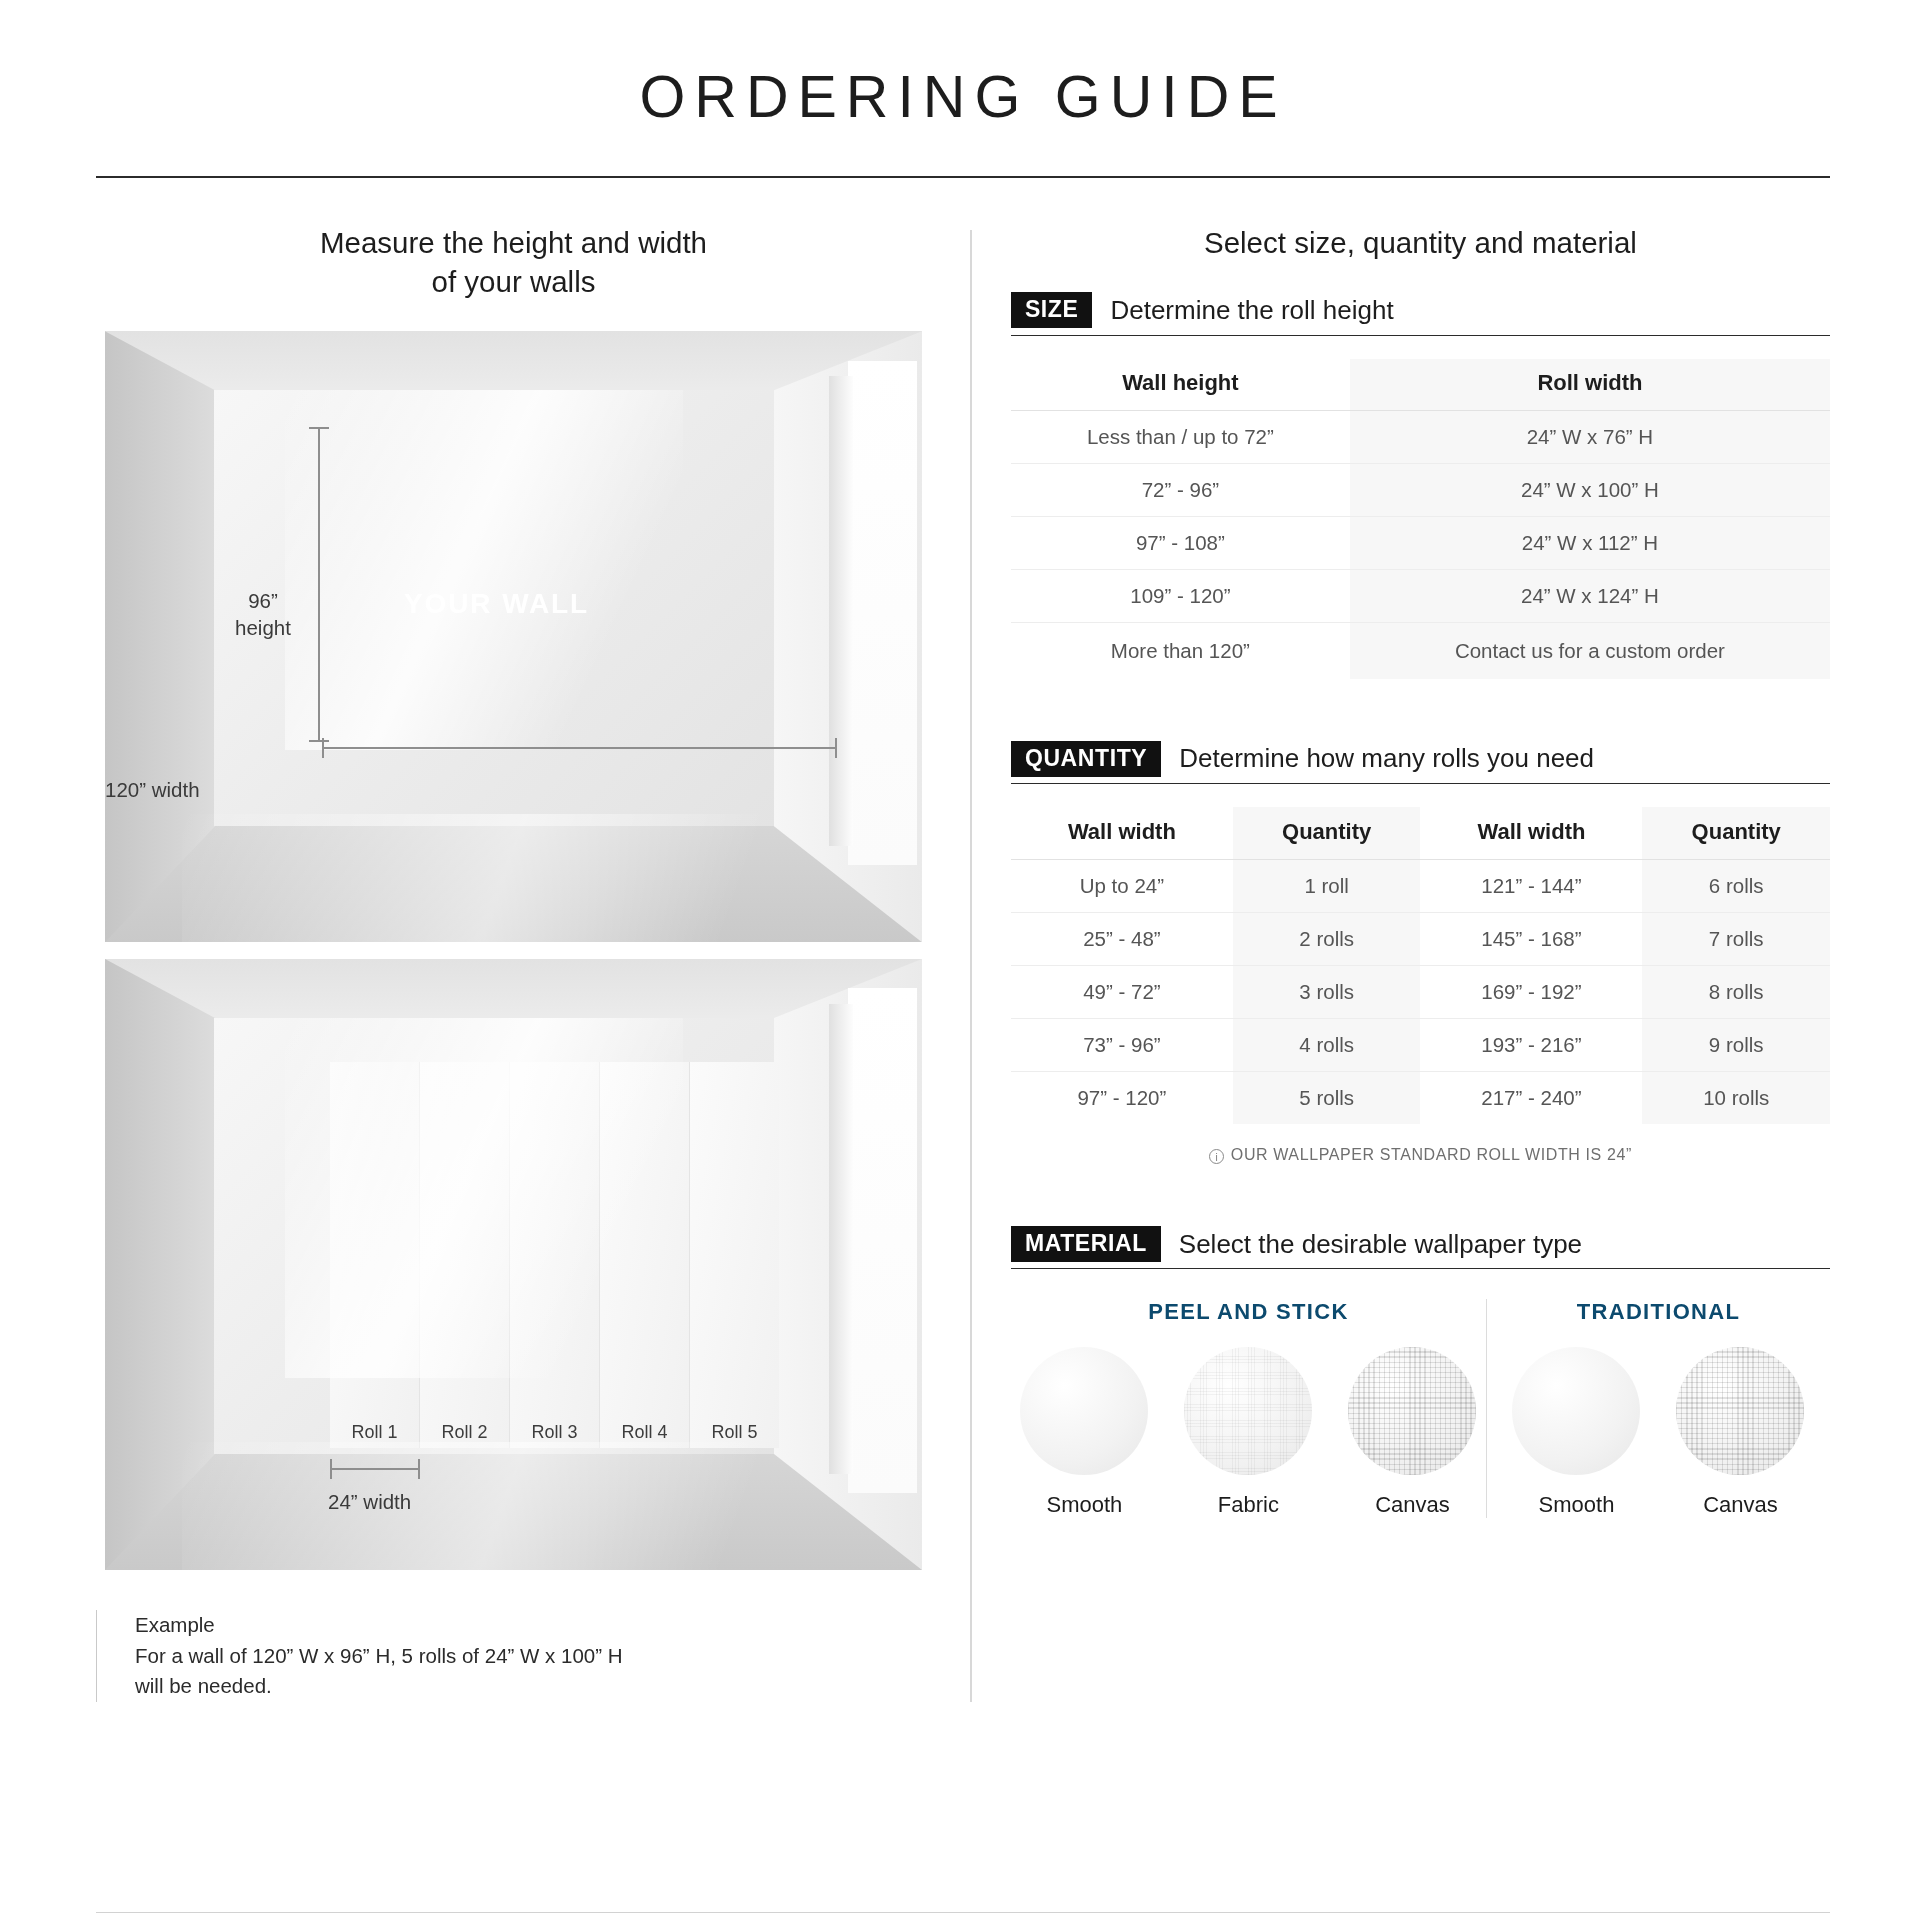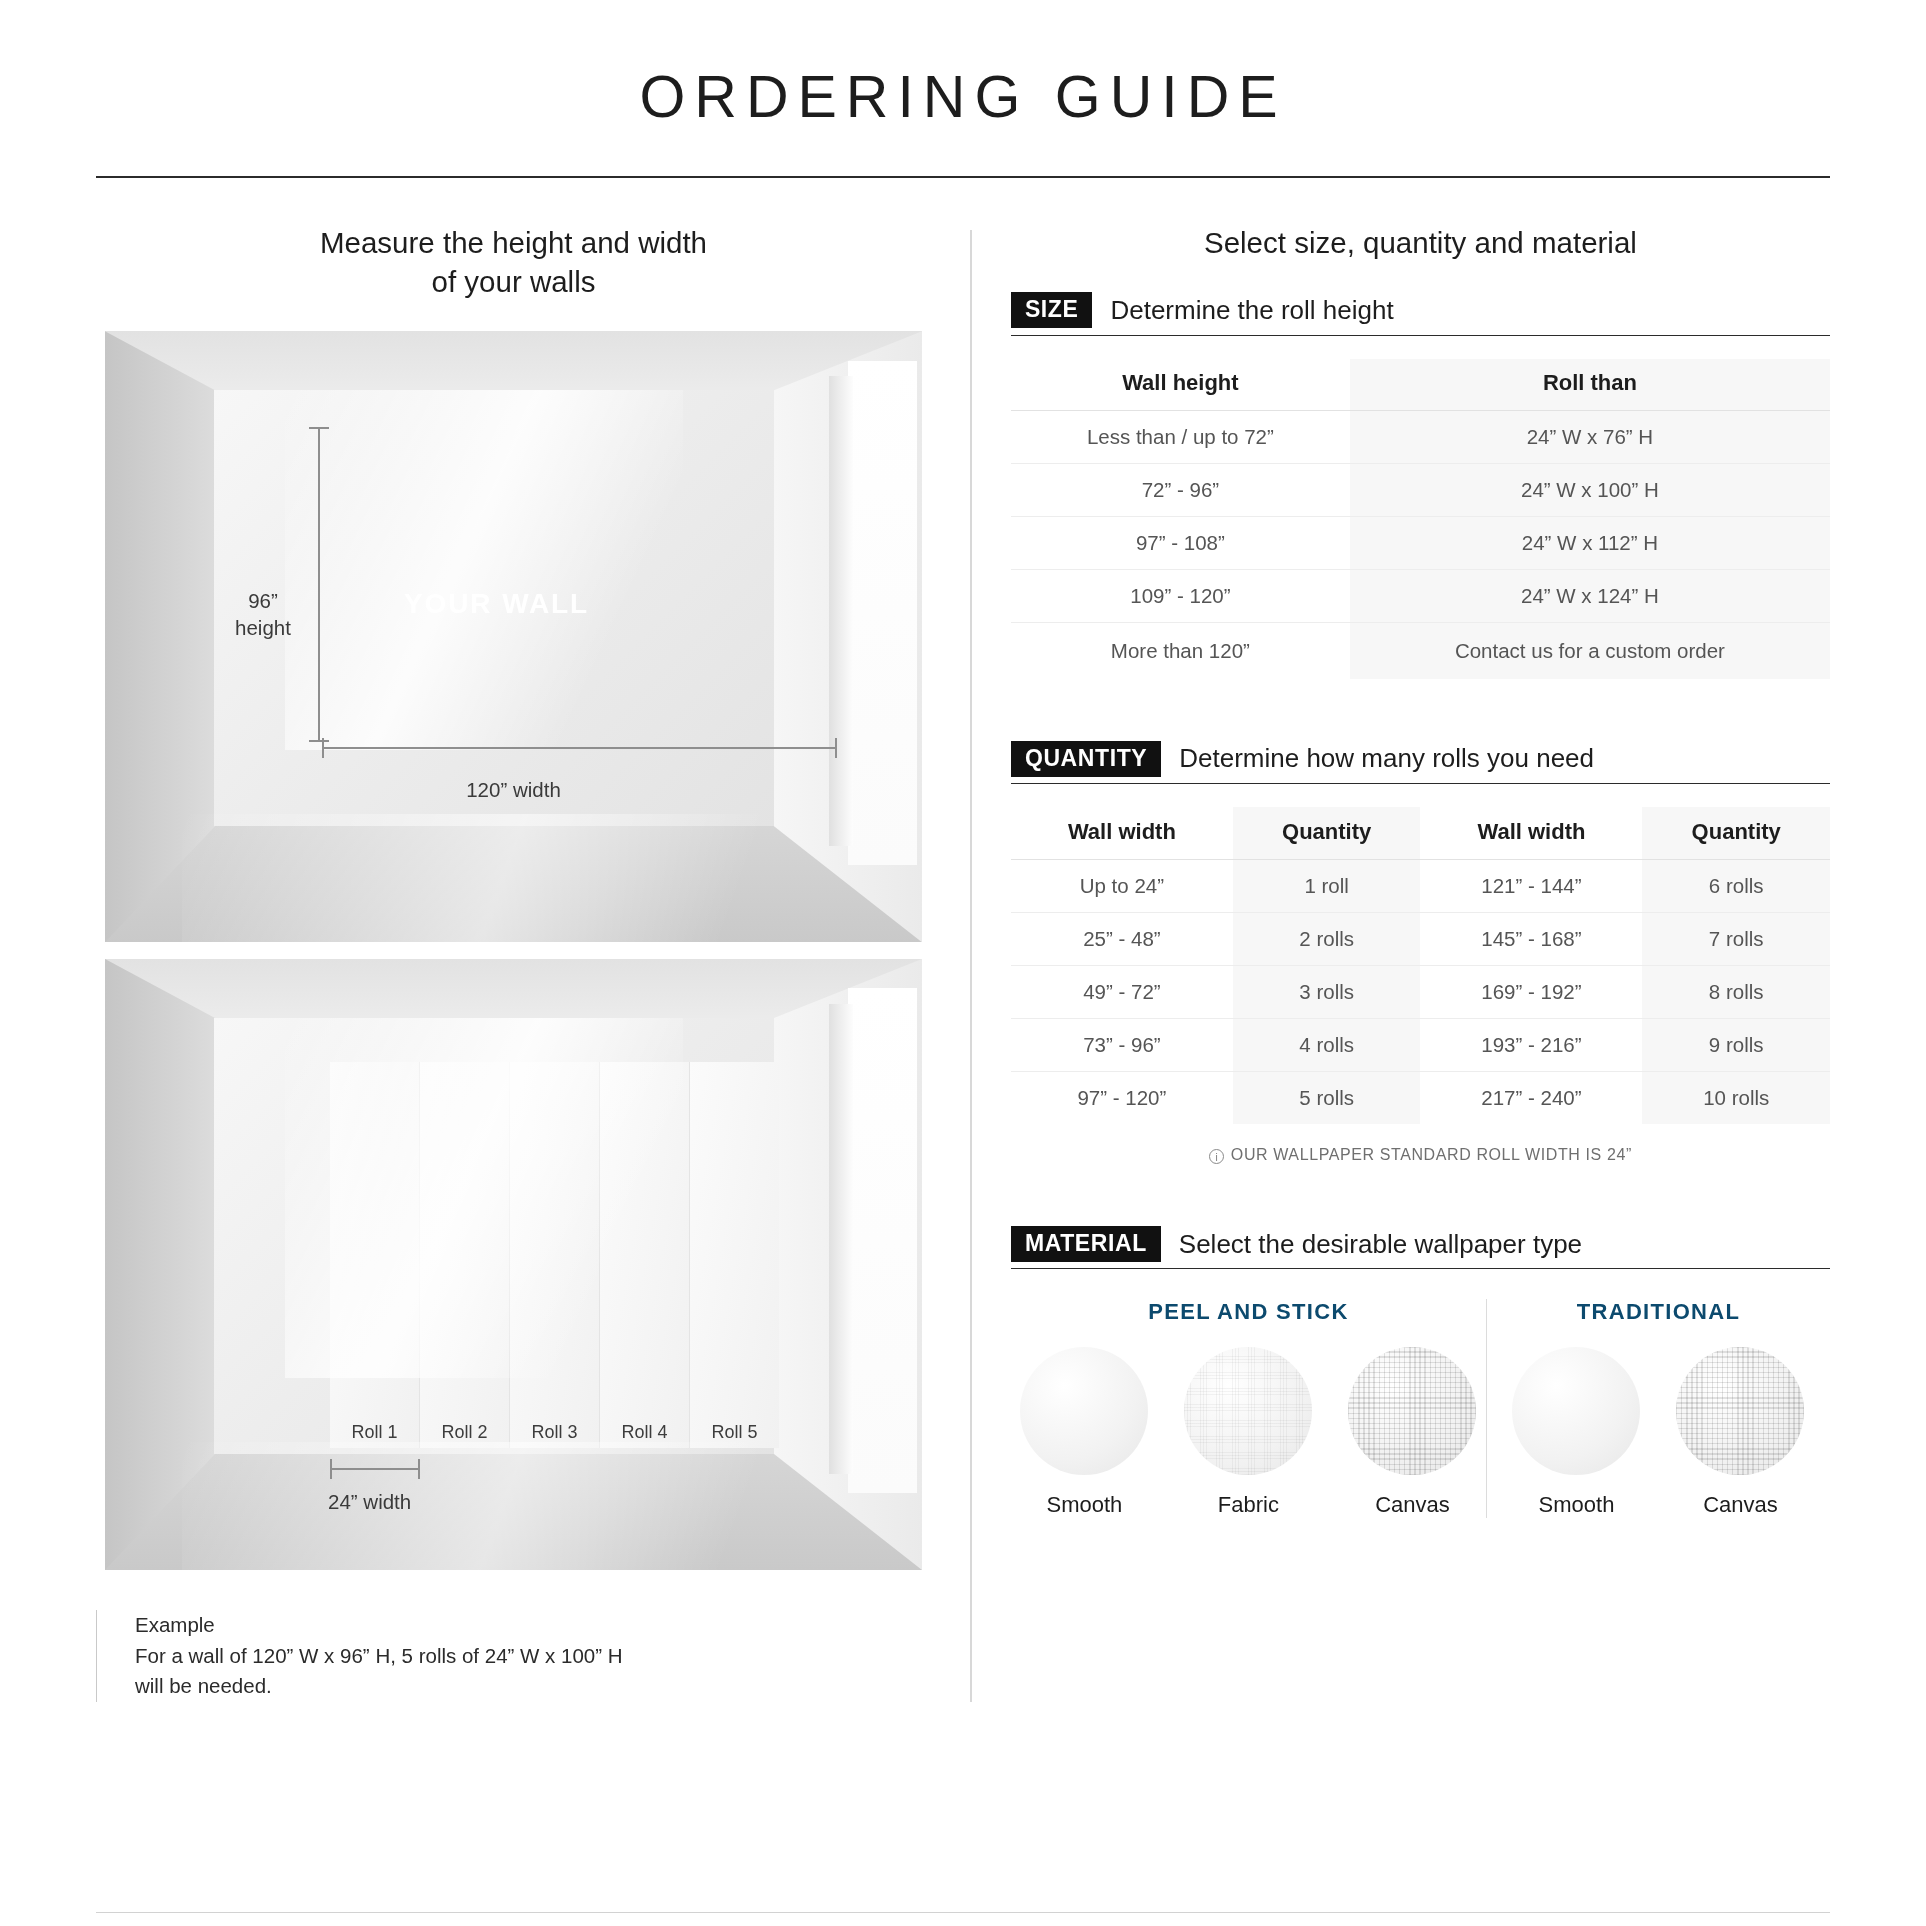--- a/index.html
+++ b/index.html
@@ -150,21 +150,21 @@
     position: absolute;
     left: 217px; right: 85px; bottom: 193px; height: 1.9px; background: #8e8e8e;
   }
   .dim-h::before, .dim-h::after {
     content: ""; position: absolute; top: -9px; width: 1.9px; height: 20px; background: #8e8e8e;
   }
   .dim-h::before { left: 0; }
   .dim-h::after { right: 0; }
   .dim-label-h {
     position: absolute; left: 0; right: 0; bottom: 140px;
-    text-align: center; font-size: 20.5px; color: #3a3a3a;
+    font-size: 20.5px; color: #3a3a3a;
   }
   .dim-label-v {
     position: absolute; left: 110px; top: 257px; width: 96px;
     text-align: center; font-size: 20.5px; color: #3a3a3a; line-height: 1.3;
   }
 
   
   .rolls {
     position: absolute;
     left: 225px; top: 103px; width: 449px; bottom: 122px;
@@ -402,21 +402,21 @@
 
       <div class="section">
         <div class="section-head">
           <span class="tag">SIZE</span>
           <span class="section-sub">Determine the roll height</span>
         </div>
         <table class="grid">
           <thead>
             <tr>
               <th>Wall height</th>
-              <th class="shade">Roll than</th>
+              <th class="shade">Roll width</th>
             </tr>
           </thead>
           <tbody>
             <tr>
               <td class="muted">Less than / up to 72”</td>
               <td class="shade">24” W x 76” H</td>
             </tr>
             <tr>
               <td>72” - 96”</td>
               <td class="shade">24” W x 100” H</td>

